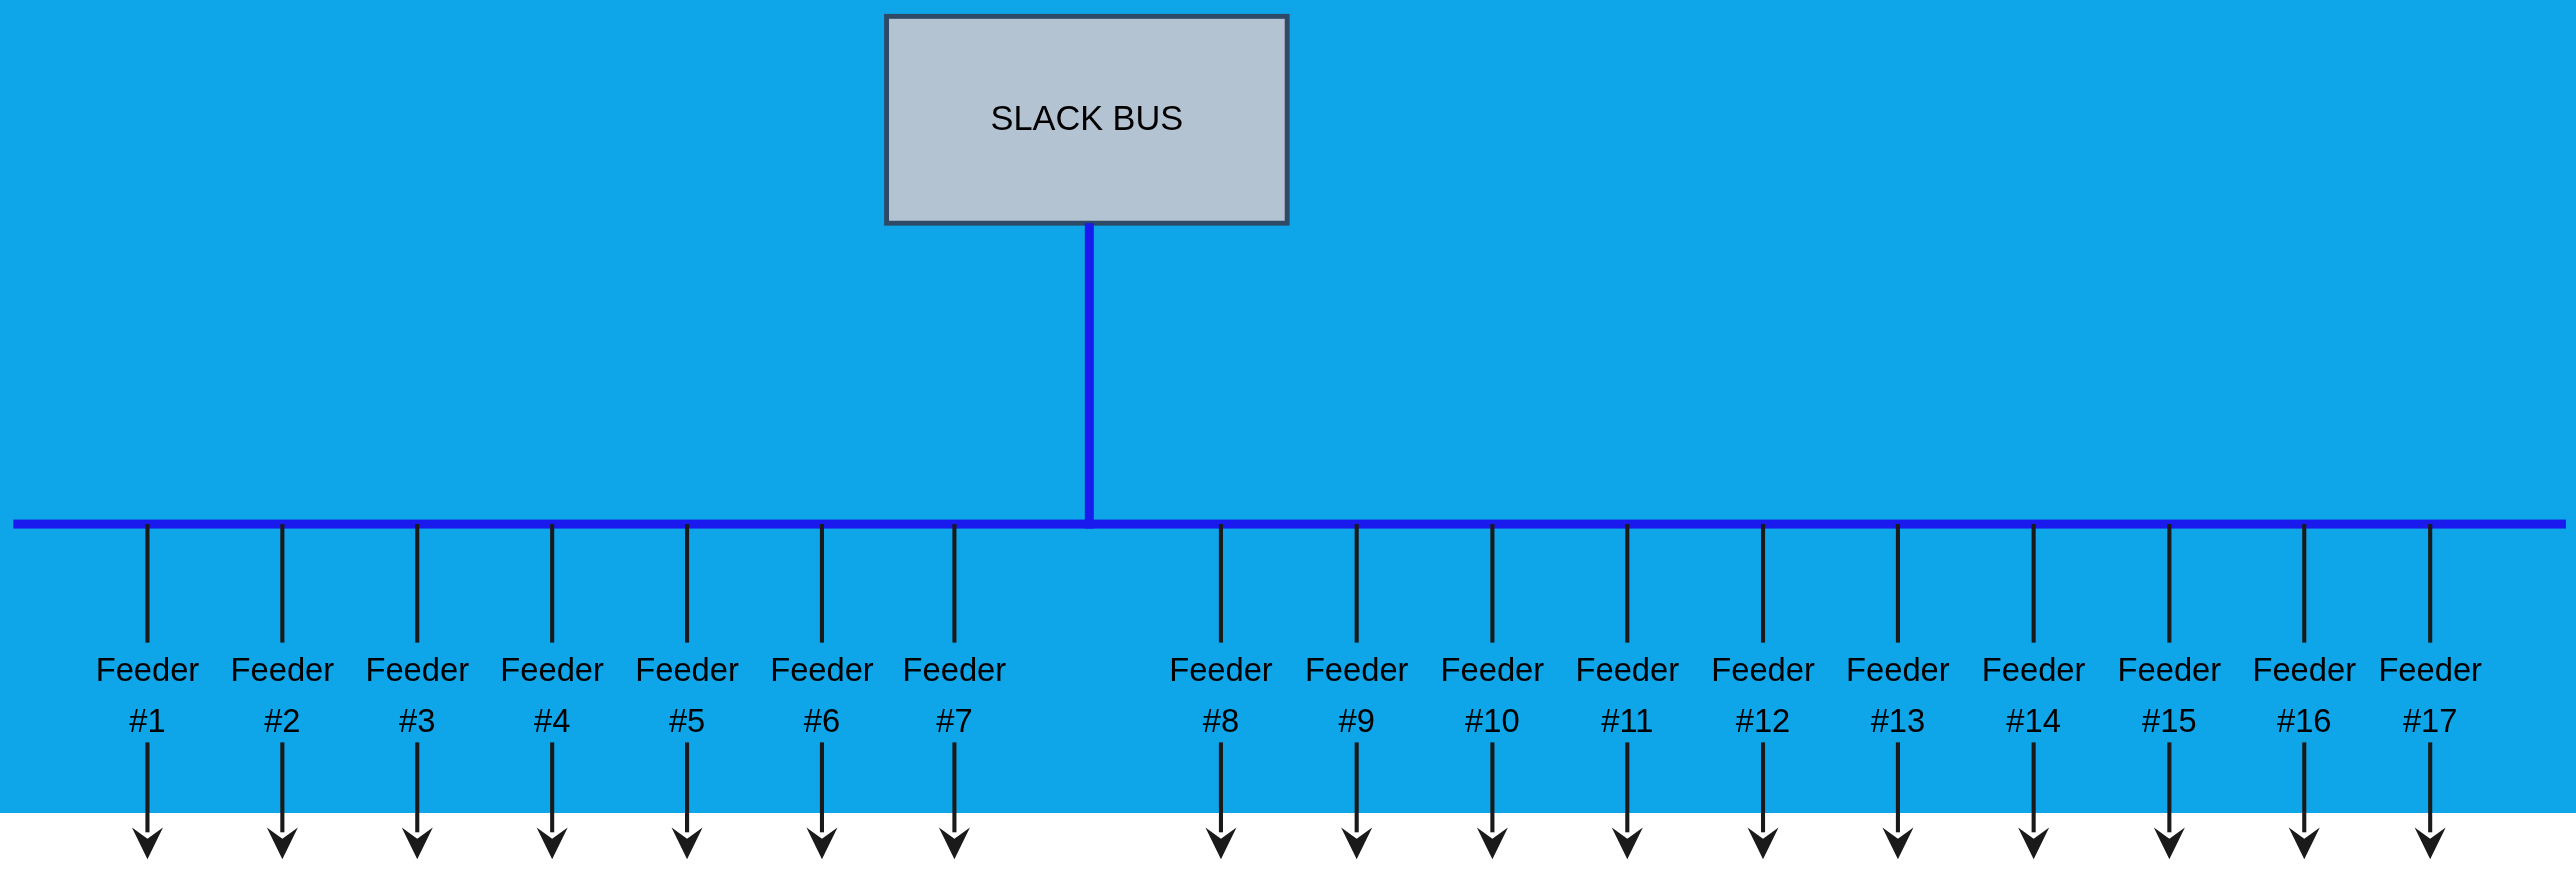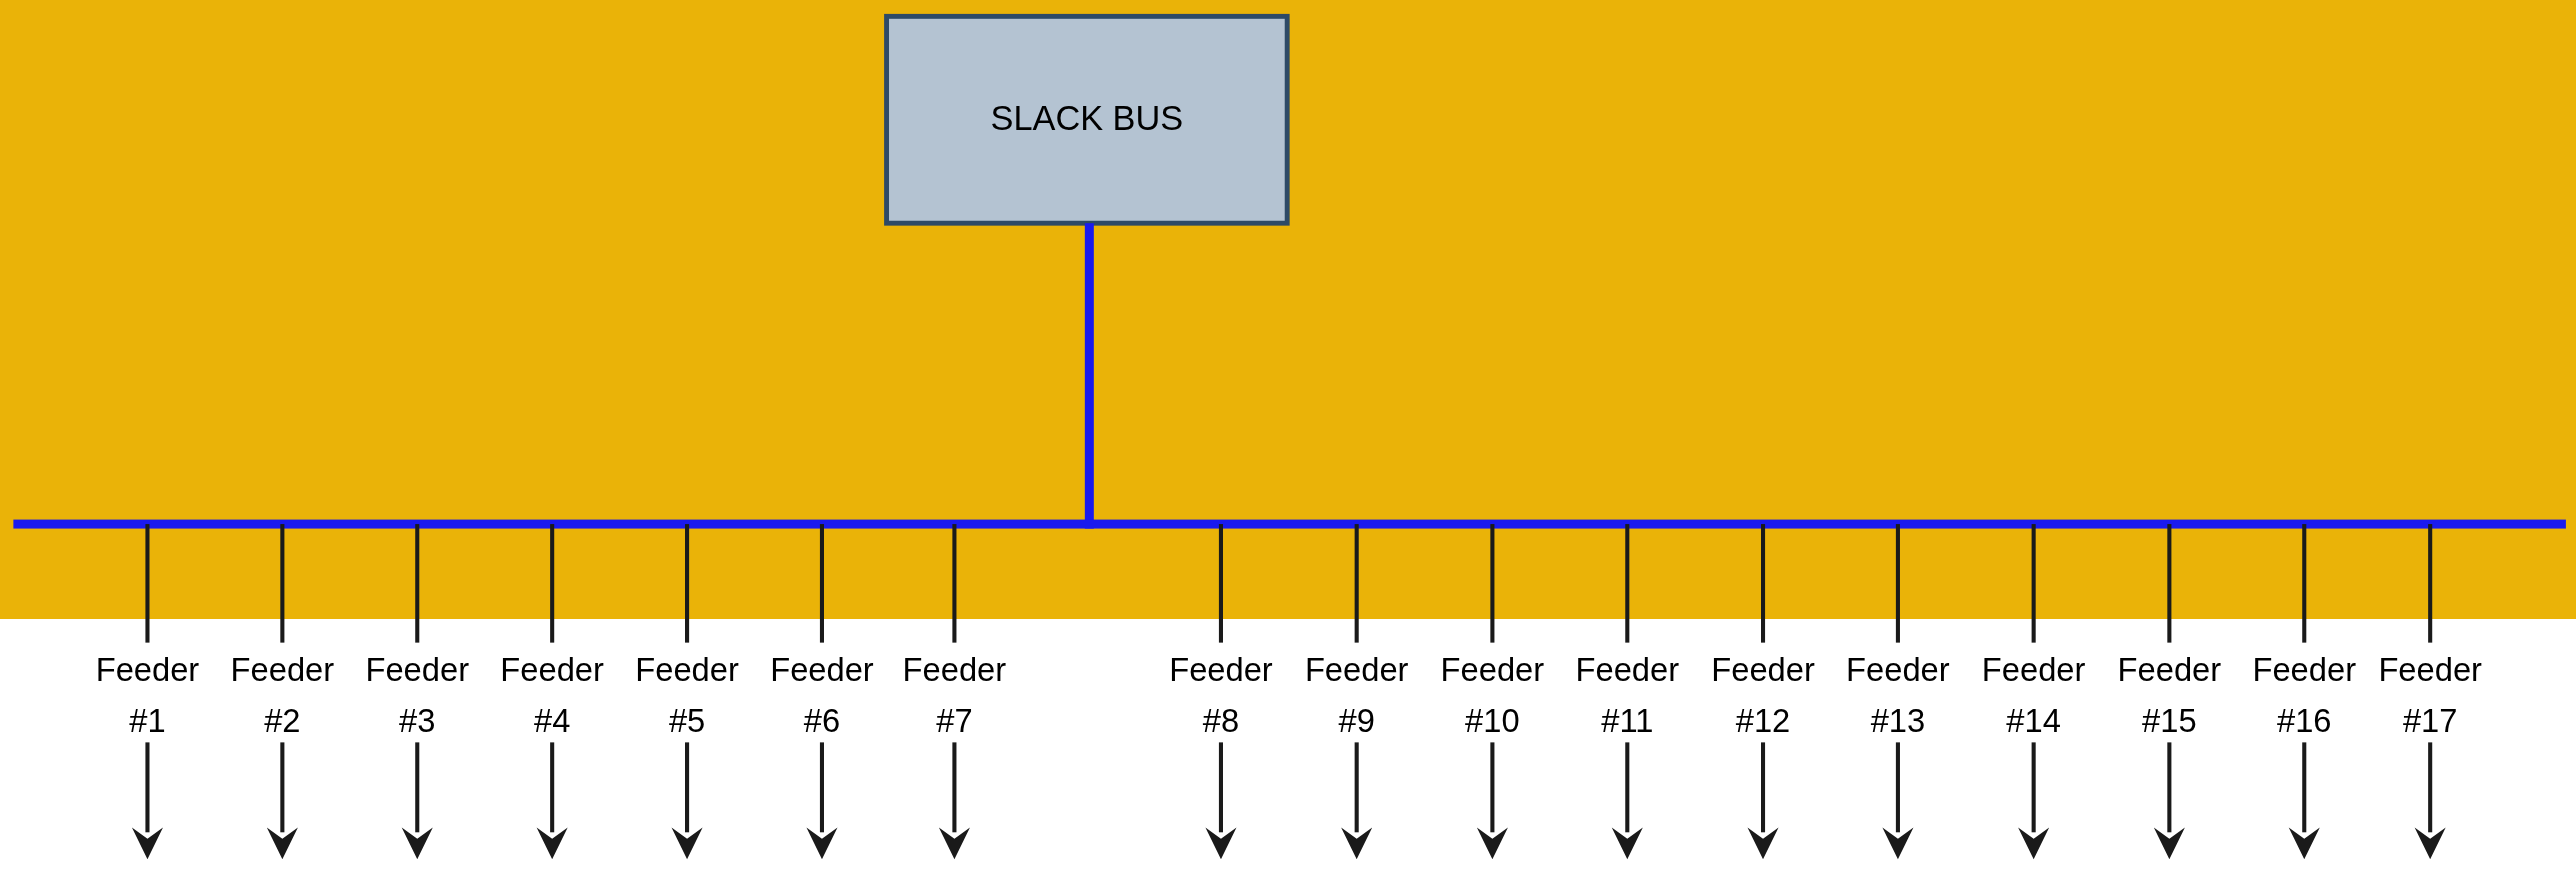--- a/index.html
+++ b/index.html
@@ -9,22 +9,22 @@
   }
   body {
     width: 2576px;
     height: 883px;
     overflow: hidden;
     font-family: "Liberation Sans", sans-serif;
   }
   #diagram-root {
     position: relative;
     width: 2576px;
-    height: 619px;
-    background: #eab308;
+    height: 813px;
+    background: #0ea5e9;
   }
   #diagram-svg {
     position: absolute;
     left: 0;
     top: 0;
     width: 2576px;
     height: 883px;
     display: block;
   }
   .slack-label {

